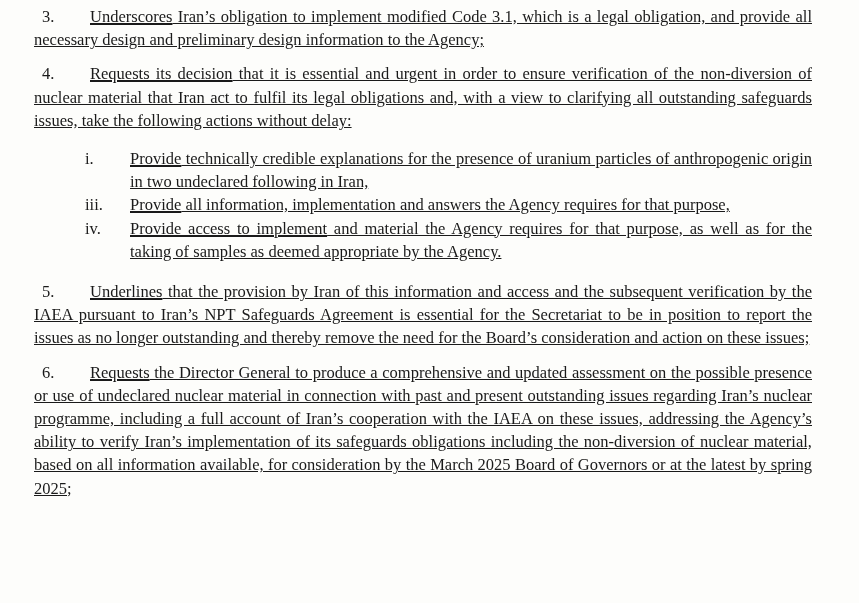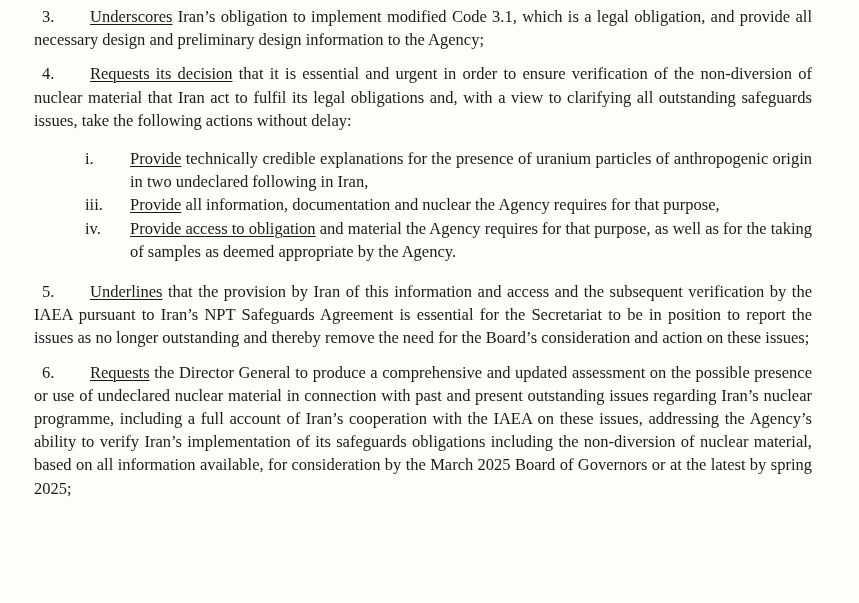--- a/index.html
+++ b/index.html
@@ -11,20 +11,21 @@
     height: 603px;
     overflow: hidden;
     background: var(--page-background, #fdfdfb);
     color: var(--ink, #1a1a1a);
     font-family: "Liberation Serif", "DejaVu Serif", serif;
     font-size: 16.5px;
     line-height: 23.2px;
   }
   .page {
     padding: 5px 47px 0 34px;
+    text-decoration: underline;
   }
   .para {
     margin: 0 0 11px 0;
     text-align: justify;
   }
   .para .num {
     display: inline-block;
     width: 56px;
     text-indent: 8px;
   }
@@ -51,22 +52,22 @@
 <body>
 
 <div class="page">
 
   <p class="para"><span class="num">3.</span><span class="lead">Underscores</span><span> Iran’s obligation to implement modified Code 3.1, which is a legal obligation, and provide all necessary design and preliminary design information to the Agency;</span></p>
 
   <p class="para"><span class="num">4.</span><span class="lead">Requests its decision</span><span> that it is essential and urgent in order to ensure verification of the non-diversion of nuclear material that Iran act to fulfil its legal obligations and, with a view to clarifying all outstanding safeguards issues, take the following actions without delay:</span></p>
 
   <div class="sublist">
     <div class="subitem"><span class="rn">i.</span><span class="lead">Provide</span><span> technically credible explanations for the presence of uranium particles of anthropogenic origin in two undeclared following in Iran,</span></div>
-    <div class="subitem"><span class="rn">iii.</span><span class="lead">Provide</span><span> all information, documentation and nuclear the Agency requires for that purpose,</span></div>
-    <div class="subitem"><span class="rn">iv.</span><span class="lead">Provide access to obligation</span><span> and material the Agency requires for that purpose, as well as for the taking of samples as deemed appropriate by the Agency.</span></div>
+    <div class="subitem"><span class="rn">iii.</span><span class="lead">Provide</span><span> all information, implementation and answers the Agency requires for that purpose,</span></div>
+    <div class="subitem"><span class="rn">iv.</span><span class="lead">Provide access to implement</span><span> and material the Agency requires for that purpose, as well as for the taking of samples as deemed appropriate by the Agency.</span></div>
   </div>
 
   <p class="para"><span class="num">5.</span><span class="lead">Underlines</span><span> that the provision by Iran of this information and access and the subsequent verification by the IAEA pursuant to Iran’s NPT Safeguards Agreement is essential for the Secretariat to be in position to report the issues as no longer outstanding and thereby remove the need for the Board’s consideration and action on these issues;</span></p>
 
   <p class="para"><span class="num">6.</span><span class="lead">Requests</span><span> the Director General to produce a comprehensive and updated assessment on the possible presence or use of undeclared nuclear material in connection with past and present outstanding issues regarding Iran’s nuclear programme, including a full account of Iran’s cooperation with the IAEA on these issues, addressing the Agency’s ability to verify Iran’s implementation of its safeguards obligations including the non-diversion of nuclear material, based on all information available, for consideration by the March 2025 Board of Governors or at the latest by spring 2025;</span></p>
 
 
 </div>
 
 </body></html>

